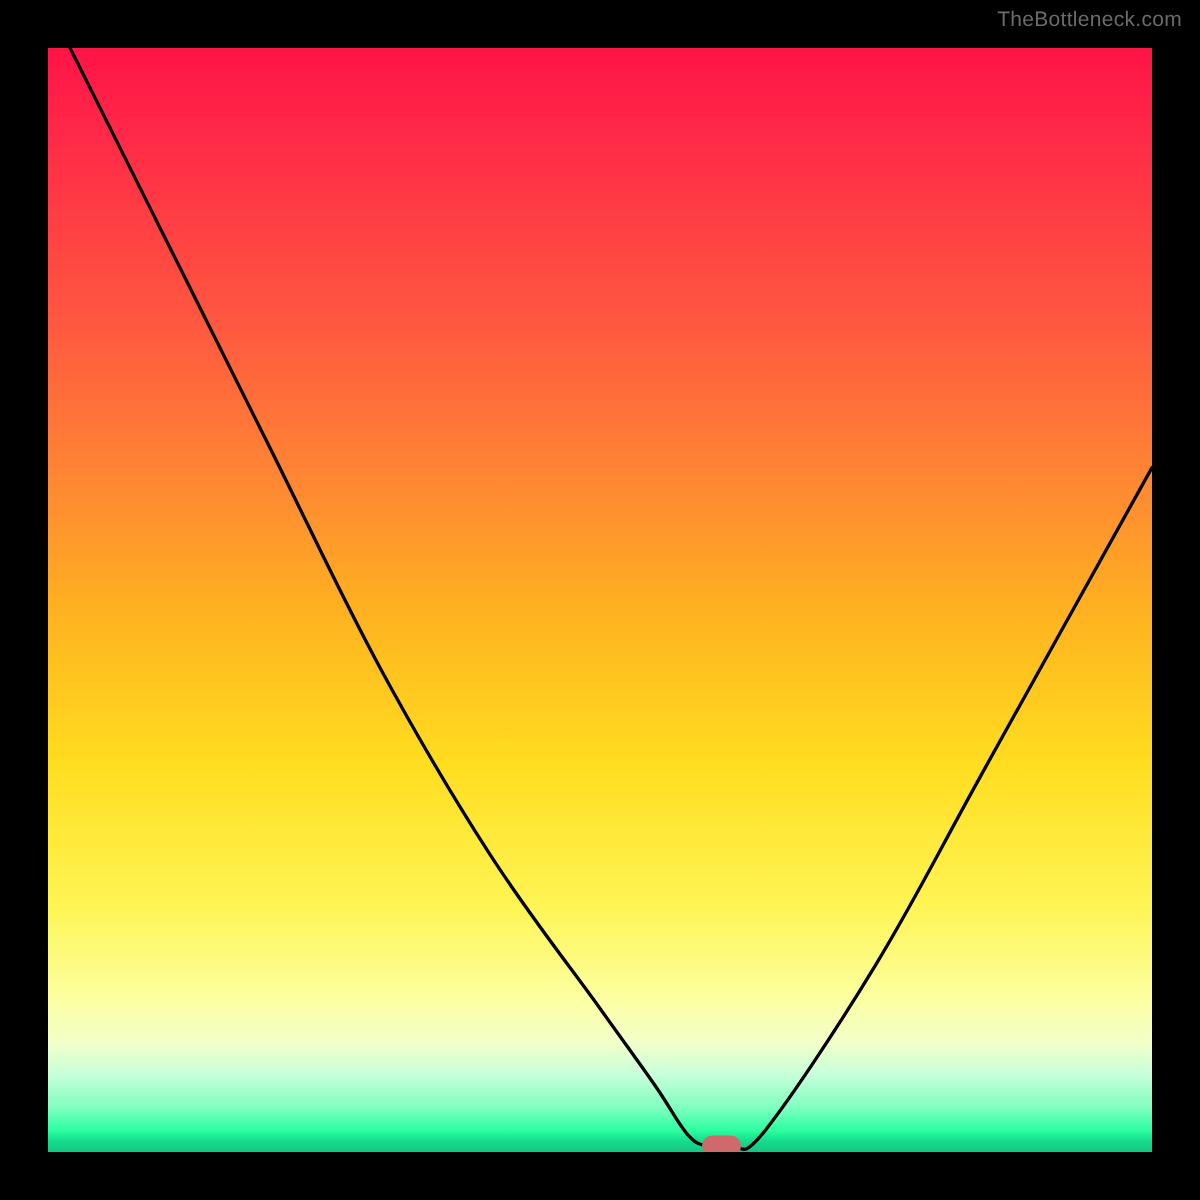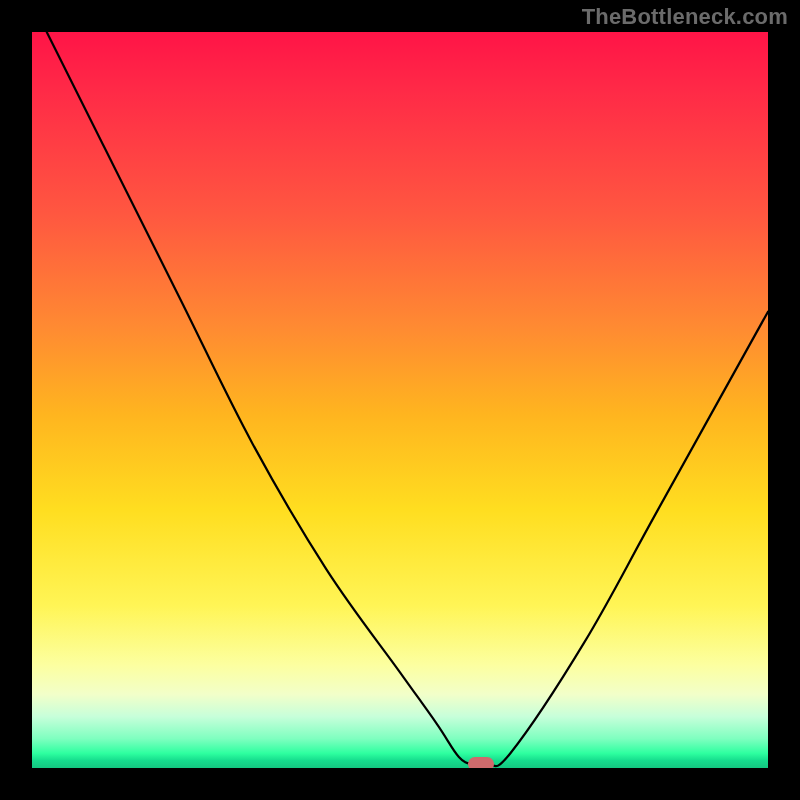--- a/index.html
+++ b/index.html
@@ -14,22 +14,22 @@
   .frame {
     position: relative;
     width: 800px;
     height: 800px;
   }
   .watermark {
     position: absolute;
     top: 4px;
     right: 12px;
     color: #6b6b6b;
-    font-size: 22px;
-    font-weight: 700;
+    font-size: 14px;
+    font-weight: 400;
     letter-spacing: 0.2px;
     z-index: 20;
   }
   .plot {
     position: absolute;
     left: 32px;
     top: 32px;
     width: 736px;
     height: 736px;
     overflow: hidden;

